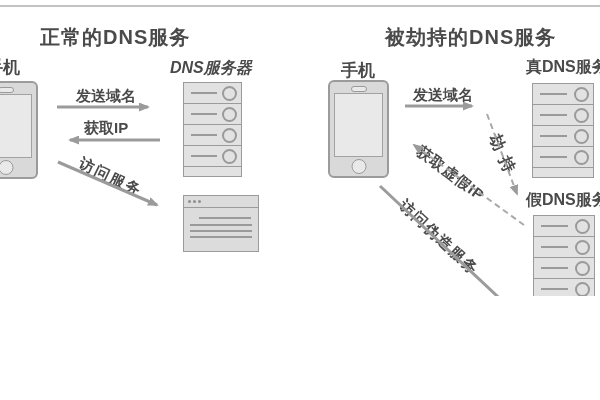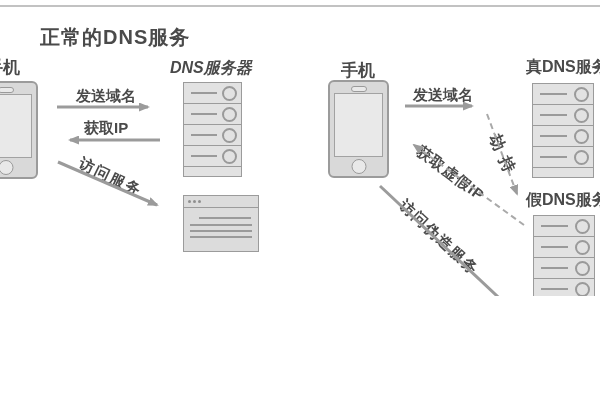--- a/index.html
+++ b/index.html
@@ -47,20 +47,21 @@
 </style>
 </head>
 <body>
 
 <div id="stage">
 
   <div class="rule top"></div>
   <div class="rule bottom"></div>
 
   <div class="title" style="left:40px;top:24px;">正常的DNS服务</div>
+  <div class="title" style="left:385px;top:24px;">被劫持的DNS服务</div>
 
   <div class="label" style="left:-14px;top:56px;font-size:17px;">手机</div>
   <div class="phone" style="left:-26px;top:81px;width:60px;height:94px;">
     <div class="speaker"></div>
     <div class="screen"></div>
     <div class="home"></div>
   </div>
 
   <div class="label" style="left:170px;top:58px;font-style:italic;">DNS服务器</div>
   <div class="server" style="left:183px;top:82px;width:59px;">

